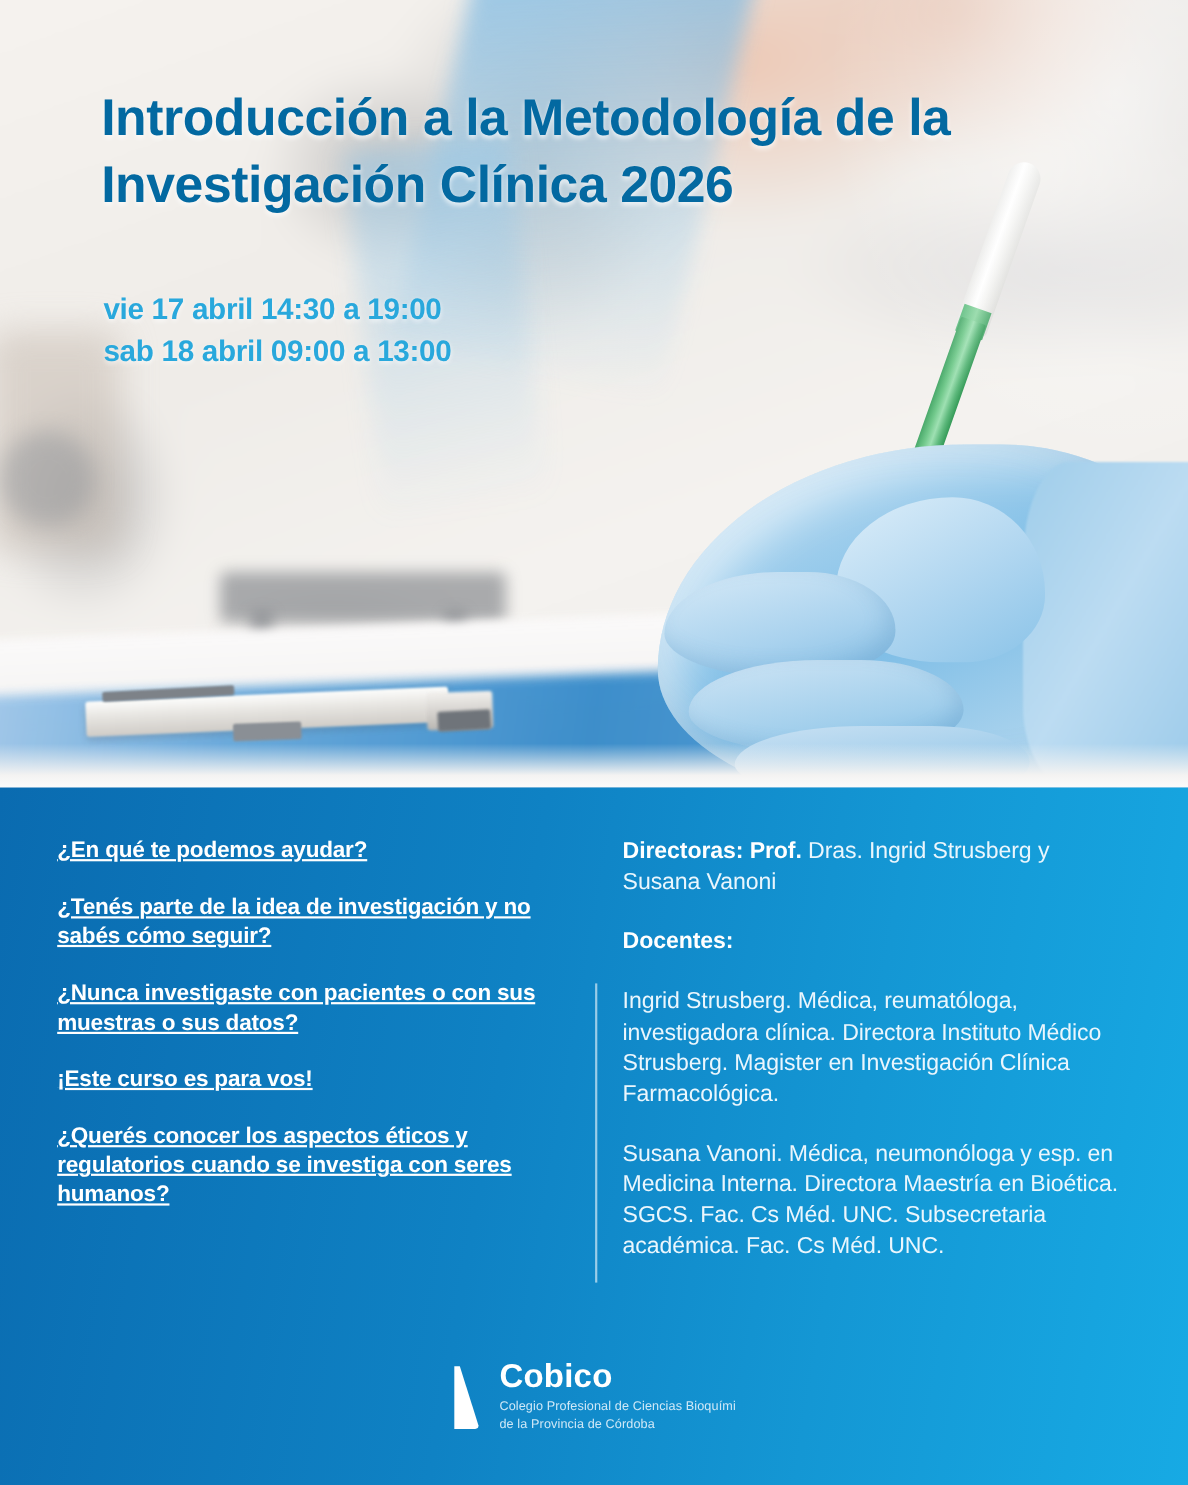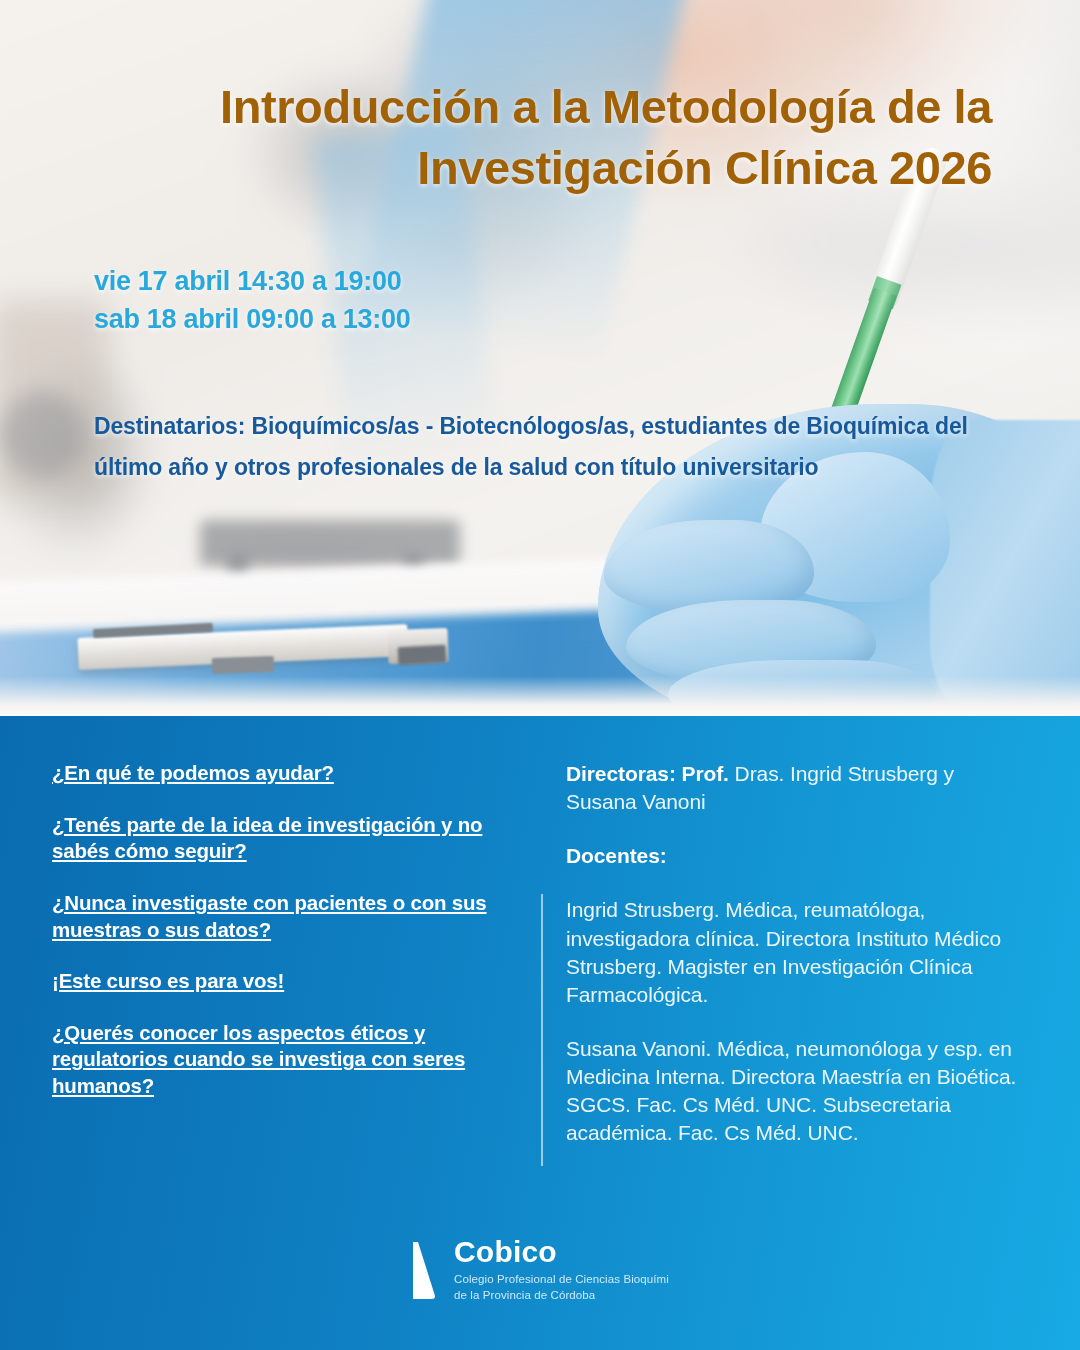--- a/index.html
+++ b/index.html
@@ -155,23 +155,22 @@
   .hero-bottom-fade{
     position:absolute;left:0;bottom:0;width:1080px;height:40px;
     background:linear-gradient(180deg,rgba(255,255,255,0) 0%,#f4f3f2 72%,#fbfbfb 100%);
   }
 
   
   .hero-text{position:absolute;left:0;top:0;width:1080px;height:716px;}
   .title{
     position:absolute;left:92px;top:76px;width:900px;
     font-size:47px;line-height:1.30;font-weight:bold;
-    color:#a16207;letter-spacing:-.4px;
+    color:#0369a1;letter-spacing:-.4px;
     text-shadow:0 2px 5px rgba(255,255,255,.75);
-    text-align:right;
   }
   .title .ln{display:block;}
   .dates{
     position:absolute;left:94px;top:262px;width:760px;
     font-size:27px;line-height:1.42;font-weight:bold;
     color:#29a8dc;letter-spacing:-.3px;
     text-shadow:0 2px 5px rgba(255,255,255,.72);
   }
   .dates .ln{display:block;}
   .destinatarios{
@@ -270,21 +269,20 @@
     <div class="title">
       <span class="ln">Introducción a la Metodología de la</span>
       <span class="ln">Investigación Clínica 2026</span>
     </div>
 
     <div class="dates">
       <span class="ln">vie 17 abril 14:30 a 19:00</span>
       <span class="ln">sab 18 abril 09:00 a 13:00</span>
     </div>
 
-    <div class="destinatarios">Destinatarios: Bioquímicos/as - Biotecnólogos/as, estudiantes de Bioquímica del último año y otros profesionales de la salud con título universitario</div>
   </div>
 
   <div class="panel">
 
     <div class="col-left">
       <p class="q">¿En qué te podemos ayudar?</p>
       <p class="q">¿Tenés parte de la idea de investigación y no sabés cómo seguir?</p>
       <p class="q">¿Nunca investigaste con pacientes o con sus muestras o sus datos?</p>
       <p class="q">¡Este curso es para vos!</p>
       <p class="q">¿Querés conocer los aspectos éticos y regulatorios cuando se investiga con seres humanos?</p>

